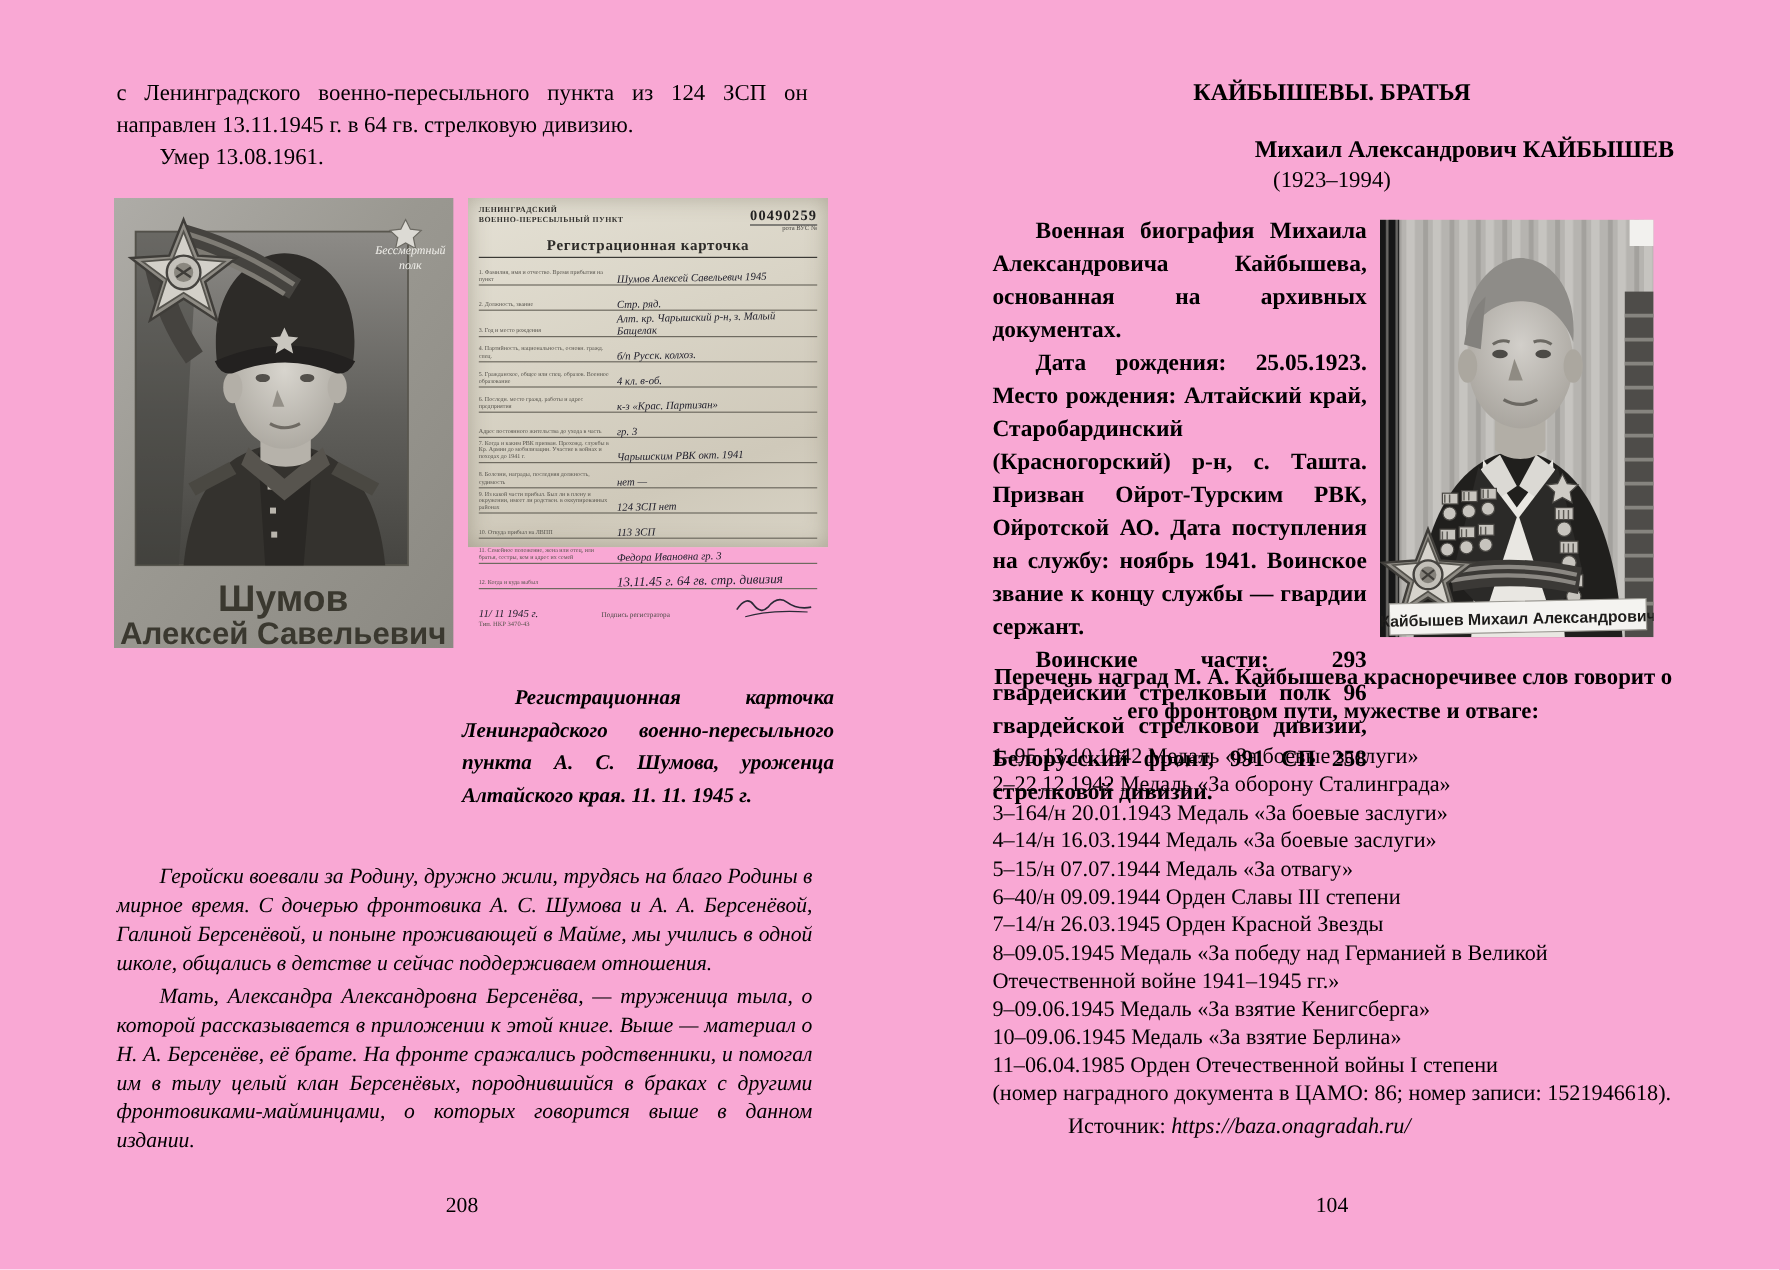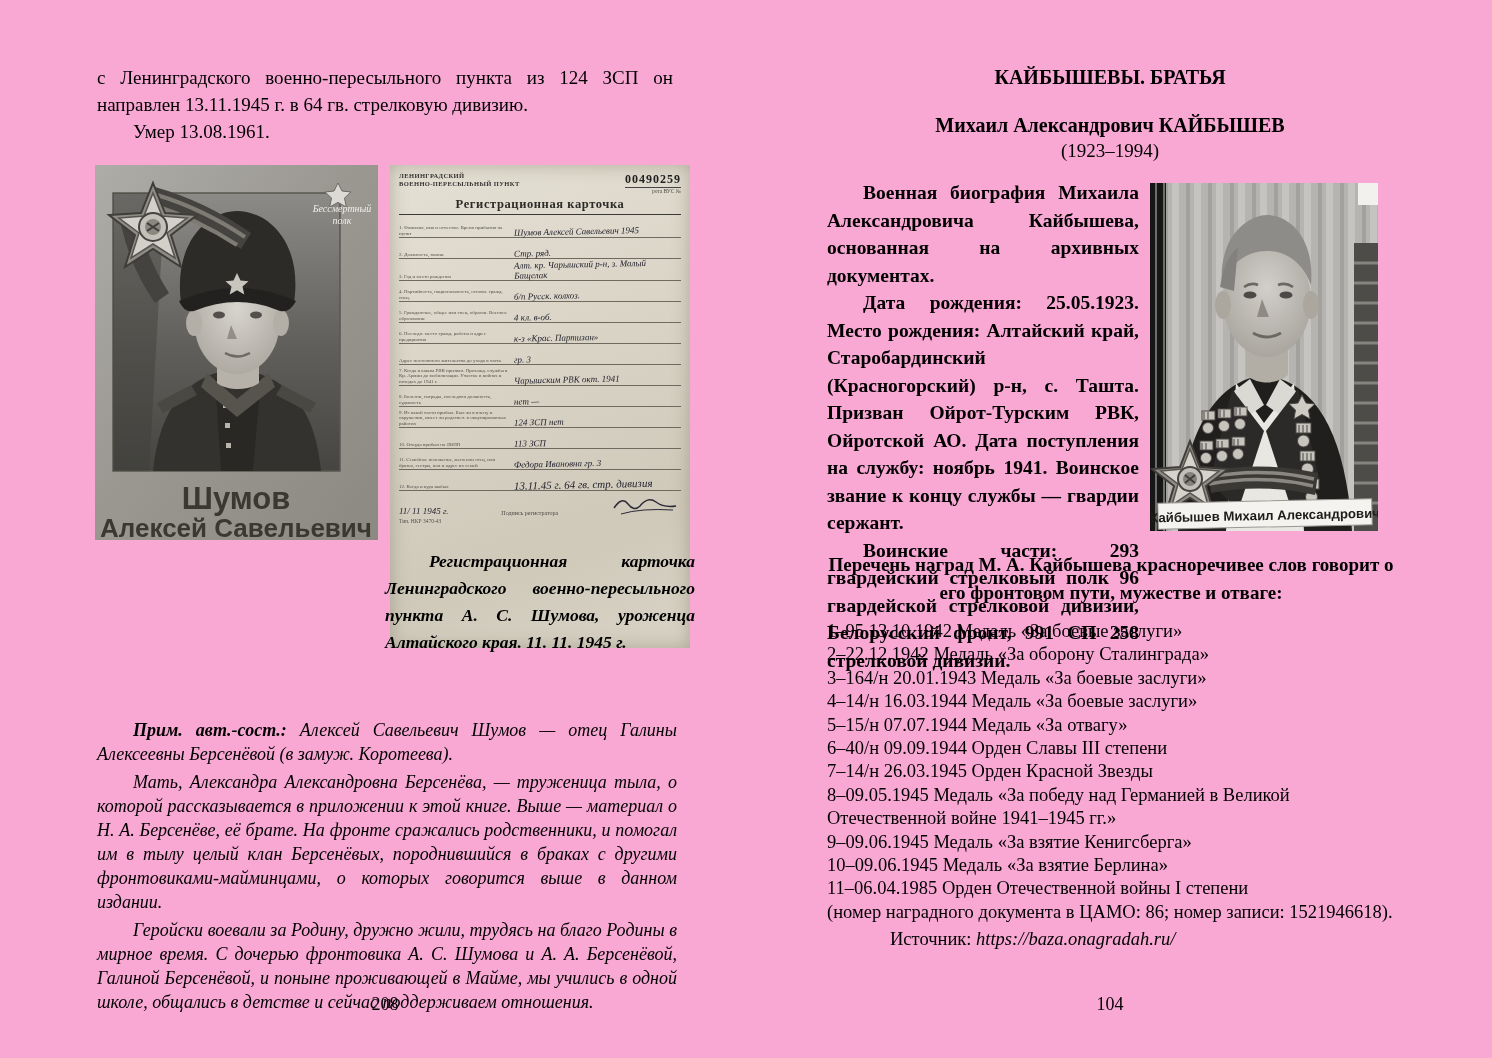--- a/index.html
+++ b/index.html
@@ -5,41 +5,41 @@
   html,body{margin:0;padding:0;background:#ffffff;}
   body{width:1492px;height:1058px;font-family:"Liberation Serif",serif;color:#000;}
   .spread{position:relative;width:1492px;height:1058px;background:#f9a8d4;overflow:hidden;}
 
   
   .intro{position:absolute;left:97px;top:64px;width:576px;font-size:19px;line-height:27px;text-align:justify;}
   .intro p{margin:0;}
   .intro p.cont{text-indent:0;}
   .intro p.ind{text-indent:36px;}
 
-  .fig-caption{position:absolute;left:385px;top:548px;width:310px;font-style:italic;font-weight:bold;
+  .fig-caption{position:absolute;left:385px;top:568px;width:310px;font-style:italic;font-weight:bold;
     font-size:17.5px;line-height:27px;text-align:justify;text-indent:44px;}
 
   .para-after{position:absolute;left:97px;top:653px;width:578px;font-size:19px;line-height:27px;
     text-align:justify;text-indent:36px;}
 
   .author-note{position:absolute;left:97px;top:718px;width:580px;font-size:18px;line-height:24px;
     text-align:justify;font-style:italic;}
   .author-note p{margin:0 0 4px 0;text-indent:36px;}
   .author-note b{font-weight:bold;}
 
   .pagenum{position:absolute;font-size:18px;text-align:center;}
   .pagenum.left{left:95px;top:994px;width:580px;}
   .pagenum.right{left:825px;top:994px;width:570px;}
 
   
   .placard{position:absolute;left:95px;top:165px;width:250px;height:375px;}
   .placard svg{display:block;}
 
   
-  .regcard{position:absolute;left:390px;top:165px;width:300px;height:483px;
+  .regcard{position:absolute;left:390px;top:165px;width:300px;height:291px;
     background:linear-gradient(160deg,#e4e0d4 0%,#d9d4c6 40%,#cfc9ba 75%,#d8d3c5 100%);
     box-shadow:inset 0 0 18px rgba(90,80,60,.35);
     padding:7px 9px;box-sizing:border-box;font-family:"Liberation Serif",serif;color:#2b2a28;}
   .rc-head{display:flex;justify-content:space-between;align-items:flex-start;}
   .rc-org{font-size:6.5px;font-weight:bold;letter-spacing:.4px;line-height:7.5px;color:#33322f;}
   .rc-serial{font-size:12px;font-weight:bold;letter-spacing:1px;color:#222;border-bottom:1px solid #444;}
   .rc-rota{font-size:5.5px;color:#4a4945;text-align:right;}
   .rc-title{font-size:12.5px;font-weight:bold;text-align:center;letter-spacing:.6px;margin:3px 0 2px 0;
     border-bottom:1.5px solid #3a3935;padding-bottom:2px;color:#2c2b28;}
   .rc-row{display:flex;border-bottom:1px solid #6e6a60;align-items:flex-end;min-height:18px;padding:1px 0;}
@@ -47,21 +47,21 @@
   .rc-value{width:60%;font-size:9px;font-style:italic;color:#23222e;transform:rotate(-1.2deg);
     line-height:9.5px;padding-left:4px;}
   .rc-sign{display:flex;justify-content:space-between;align-items:flex-end;margin-top:3px;}
   .rc-sign .date{font-size:9px;font-style:italic;color:#23222e;}
   .rc-sign .siglabel{font-size:6px;color:#4a4945;text-align:center;}
   .rc-foot{font-size:5.5px;color:#55524b;margin-top:2px;}
 
   
   .chapter-title{position:absolute;left:825px;top:66px;width:570px;text-align:center;
     font-weight:bold;font-size:20px;}
-  .person-name{position:absolute;left:825px;top:114px;width:570px;text-align:center;
+  .person-name{position:absolute;left:825px;top:114px;width:570px;text-align:right;
     font-weight:bold;font-size:20px;}
   .person-years{position:absolute;left:825px;top:140px;width:570px;text-align:center;font-size:19px;}
 
   .bio{position:absolute;left:827px;top:179px;width:312px;font-weight:bold;font-size:19.5px;
     line-height:27.5px;text-align:justify;}
   .bio p{margin:0;text-indent:36px;}
 
   .veteran-photo{position:absolute;left:1150px;top:183px;width:228px;height:348px;}
   .veteran-photo svg{display:block;}
 
@@ -229,23 +229,22 @@
         <path d="M10,20 q20-6 52-4" stroke="#2a2936" stroke-width="1" fill="none"></path>
       </svg>
     </div>
     <div class="rc-foot">Тип. НКР 3470-43</div>
   </div>
 
   <div class="fig-caption">Регистрационная карточка Ленинградского военно-пересыльного пункта А. С. Шумова, уроженца Алтайского края. 11. 11. 1945 г.</div>
 
 
   <div class="author-note">
-    <p><b>Прим. авт.-сост.:</b><span> Алексей Савельевич Шумов — отец Галины Алексеевны Берсенёвой (в замуж. Коротеева).</span></p>
+    <p>Геройски воевали за Родину, дружно жили, трудясь на благо Родины в мирное время. С дочерью фронтовика А. С. Шумова и А. А. Берсенёвой, Галиной Берсенёвой, и поныне проживающей в Майме, мы учились в одной школе, общались в детстве и сейчас поддерживаем отношения.</p>
     <p>Мать, Александра Александровна Берсенёва, — труженица тыла, о которой рассказывается в приложении к этой книге. Выше — материал о Н. А. Берсенёве, её брате. На фронте сражались родственники, и помогал им в тылу целый клан Берсенёвых, породнившийся в браках с другими фронтовиками-майминцами, о которых говорится выше в данном издании.</p>
-    <p>Геройски воевали за Родину, дружно жили, трудясь на благо Родины в мирное время. С дочерью фронтовика А. С. Шумова и А. А. Берсенёвой, Галиной Берсенёвой, и поныне проживающей в Майме, мы учились в одной школе, общались в детстве и сейчас поддерживаем отношения.</p>
   </div>
 
   <div class="pagenum left">208</div>
 
   <div class="chapter-title">КАЙБЫШЕВЫ. БРАТЬЯ</div>
   <div class="person-name">Михаил Александрович КАЙБЫШЕВ</div>
   <div class="person-years">(1923–1994)</div>
 
   <div class="bio">
     <p>Военная биография Михаила Александровича Кайбышева, основанная на архивных документах.</p>

